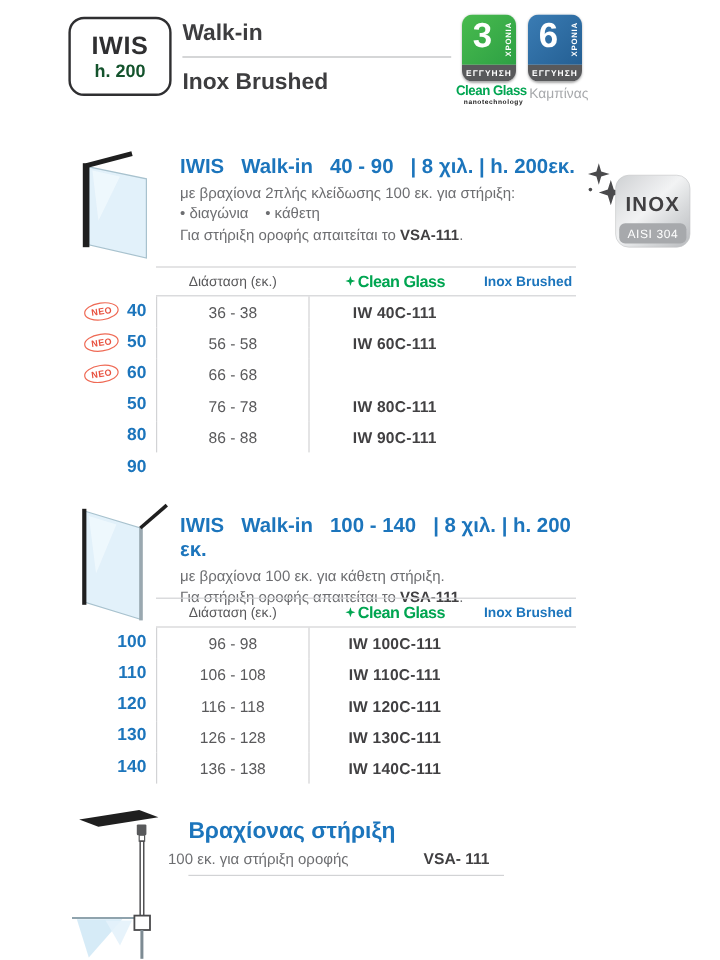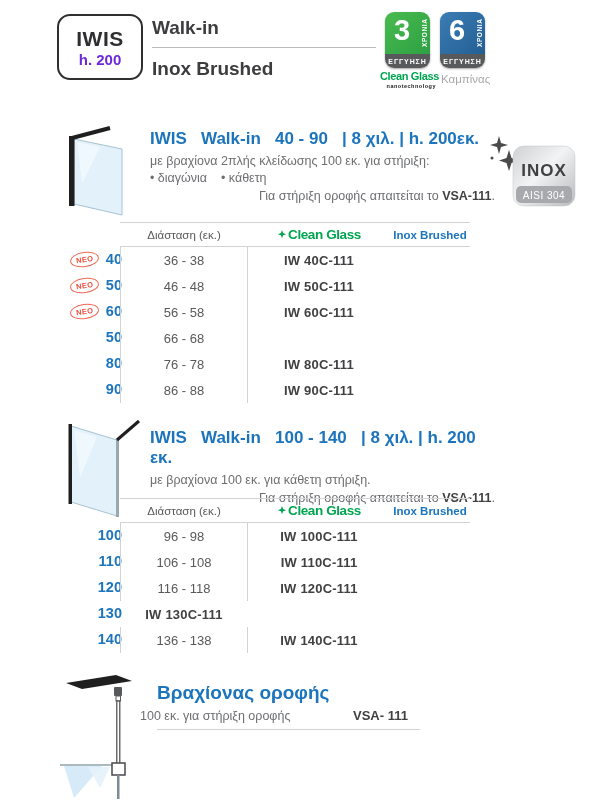--- a/index.html
+++ b/index.html
@@ -5,21 +5,21 @@
   * { margin:0; padding:0; box-sizing:border-box; }
   body { background:#fff; }
   .page { position:relative; width:600px; height:800px; background:#ffffff; overflow:hidden;
           font-family:"Liberation Sans", sans-serif; color:#414042; }
 
   
   .product-box { position:absolute; left:57px; top:14px; width:86px; height:66px;
     border:2.5px solid #2f2f31; border-radius:13px; display:flex; flex-direction:column;
     align-items:center; justify-content:center; }
   .product-box .l1 { font-size:21px; font-weight:bold; color:#2f2f31; letter-spacing:.5px; }
-  .product-box .l2 { font-size:15px; font-weight:bold; color:#6d28d9; }
+  .product-box .l2 { font-size:15px; font-weight:bold; color:#14532d; }
   .walkin-title { position:absolute; left:152px; top:17px; font-size:19px; font-weight:bold; color:#3d3d3f; }
   .hdr-divider { position:absolute; left:152px; top:47px; width:224px; height:1px; background:#b9bbbd; }
   .inox-title { position:absolute; left:152px; top:58px; font-size:19px; font-weight:bold; color:#3d3d3f; }
 
   .wbadge { position:absolute; top:12px; width:45px; height:56px; border-radius:9px; overflow:hidden;
             box-shadow:0 1px 2px rgba(0,0,0,.35); }
   .wbadge.green { left:385px; } .wbadge.blue { left:440px; }
   .wbadge .top { position:absolute; left:0; right:0; top:0; bottom:14px; }
   .wbadge.green .top { background:linear-gradient(135deg,#49bb4e,#2da044); }
   .wbadge.blue  .top { background:linear-gradient(135deg,#3a7cb4,#245f93); }
@@ -36,25 +36,25 @@
   .cg-logo { display:flex; align-items:center; gap:1px; }
   .cg-logo .cg-text { font-size:11.5px; font-weight:bold; color:#00a551; letter-spacing:-.4px;
     transform:scaleX(.96); transform-origin:left; white-space:nowrap; }
   .cg-sub { font-size:5.5px; font-weight:bold; color:#1a1a1a; letter-spacing:.5px; text-align:right; margin-top:1px; }
   .cabin-caption { position:absolute; left:441px; top:73px; font-size:11.5px; color:#a7a9ac; }
 
   
   .sec-text { position:absolute; left:150px; width:345px; }
   .sec-title { font-size:17px; font-weight:bold; color:#1c75bc; white-space:pre-wrap; }
   .desc { font-size:12.5px; color:#6d6e71; margin-top:5px; white-space:pre-wrap; }
-  .note { font-size:12.5px; color:#6d6e71; margin-top:4px;text-align:right; }
+  .note { font-size:12.5px; color:#6d6e71; margin-top:4px; }
   .note b { color:#414042; }
 
   
-  .ptable { position:absolute; left:120px; width:350px; }
+  .ptable { position:absolute; left:130px; width:350px; }
   .thead { display:grid; grid-template-columns:128px 142px 80px; height:24px; align-items:center;
     border-top:1px solid #d2d3d5; }
   .th { font-size:11.5px; color:#59595b; text-align:center; }
   .th.finish { color:#1c75bc; font-weight:bold; }
   .tbody { border-top:1px solid #d2d3d5; }
   .tr { display:grid; grid-template-columns:128px 142px 80px; height:26px; }
   .td { display:flex; align-items:center; justify-content:center; }
   .td.dim { border-left:1px solid #d2d3d5; border-right:1px solid #d2d3d5; font-size:13px; color:#59595b; }
   .td.code { font-size:13px; font-weight:bold; color:#414042; letter-spacing:.2px; }
 
@@ -182,25 +182,20 @@
       </div>
       <div class="th finish">Inox Brushed</div>
     </div>
     <div class="tbody">
       <div class="tr">
           <div class="td dim">36 - 38</div>
           <div class="td code">IW 40C-111</div>
           <div class="td"></div>
         </div>
       <div class="tr">
-          <div class="td dim">46 - 48</div>
-          <div class="td code">IW 50C-111</div>
-          <div class="td"></div>
-        </div>
-      <div class="tr">
           <div class="td dim">56 - 58</div>
           <div class="td code">IW 60C-111</div>
           <div class="td"></div>
         </div>
       <div class="tr">
           <div class="td dim">66 - 68</div>
           <div class="td"></div>
         </div>
       <div class="tr">
           <div class="td dim">76 - 78</div>
@@ -270,20 +265,21 @@
           <div class="td dim">106 - 108</div>
           <div class="td code">IW 110C-111</div>
           <div class="td"></div>
         </div>
       <div class="tr">
           <div class="td dim">116 - 118</div>
           <div class="td code">IW 120C-111</div>
           <div class="td"></div>
         </div>
       <div class="tr">
+          <div class="td dim">126 - 128</div>
           <div class="td code">IW 130C-111</div>
           <div class="td"></div>
         </div>
       <div class="tr">
           <div class="td dim">136 - 138</div>
           <div class="td code">IW 140C-111</div>
           <div class="td"></div>
         </div>
     </div>
   </div>
@@ -293,18 +289,18 @@
     <rect x="56" y="15" width="8" height="9" rx="1" fill="#58595b"></rect>
     <rect x="58" y="24" width="4.5" height="5" fill="#ffffff" stroke="#58595b" stroke-width="1"></rect>
     <rect x="58.8" y="29" width="3" height="64" fill="#ffffff" stroke="#4a4a4c" stroke-width="1.2"></rect>
     <polygon points="6,94 44,94 16,126" fill="#cfe8f6" opacity="0.85"></polygon>
     <polygon points="30,95 52,95 42,116" fill="#e4f2fb" opacity="0.9"></polygon>
     <line x1="2" y1="93" x2="54" y2="93" stroke="#8fa3ad" stroke-width="1.5"></line>
     <rect x="54" y="91" width="13" height="12" fill="#ffffff" stroke="#4a4a4c" stroke-width="1.5"></rect>
     <rect x="59" y="103" width="2.5" height="24" fill="#7d8b93"></rect>
   </svg>
 
-  <div class="footer-title">Βραχίονας οροφής</div>
+  <div class="footer-title">Βραχίονας στήριξη</div>
   <div class="footer-desc">100 εκ. για στήριξη οροφής</div>
   <div class="footer-code">VSA- 111</div>
   <div class="footer-divider"></div>
 
 </div>
 
 </body></html>

